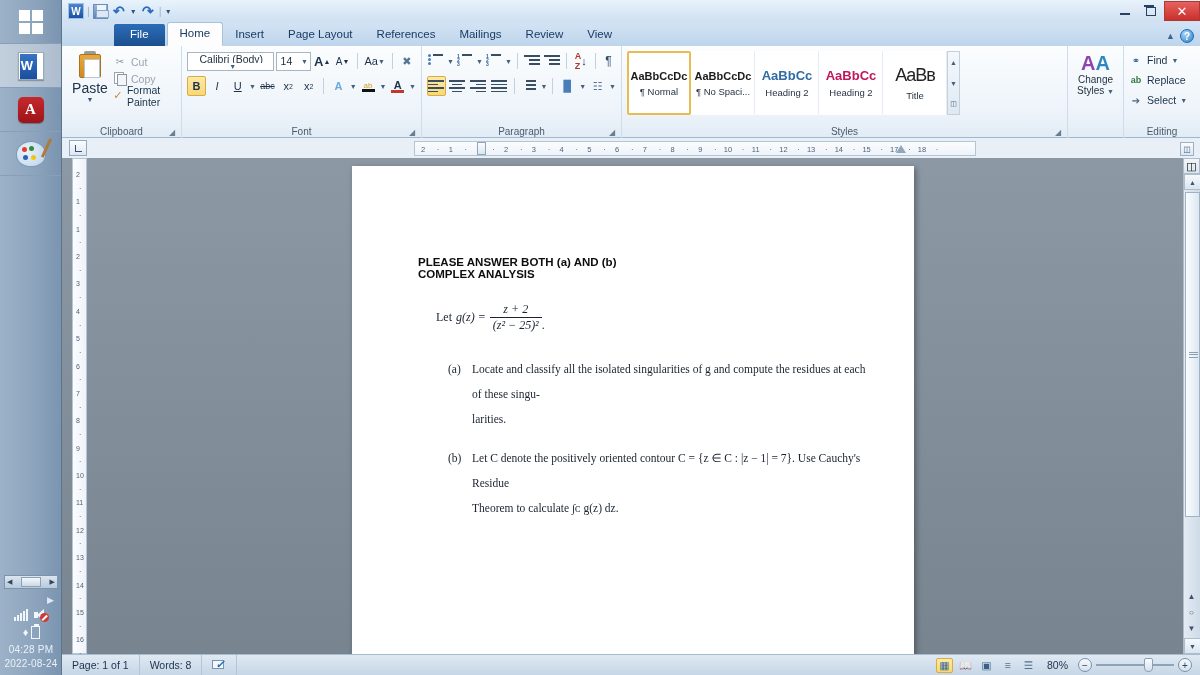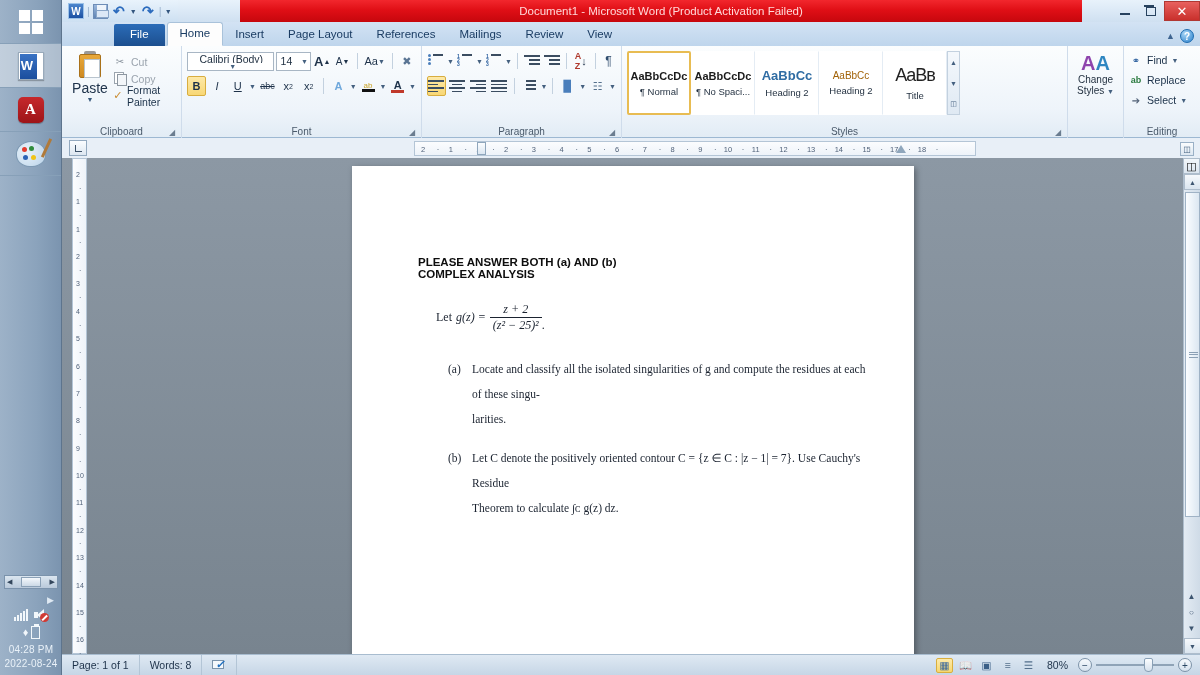--- a/index.html
+++ b/index.html
@@ -203,21 +203,21 @@
 
   
   .g-styles { flex:1; min-width:0; }
   .gallery { display:flex; align-items:stretch; height:64px; margin-top:1px; }
   .style-item { width:64px; border:1px solid transparent; display:flex; flex-direction:column;
      align-items:center; justify-content:center; background:#fff; border-right:1px solid #e4ecf4;}
   .style-item.sel { border:2px solid #e8bc52; border-radius:2px; }
   .style-prev { font-size:11px; color:#1b1b1b; white-space:nowrap; overflow:hidden; width:60px; text-align:center; font-weight:bold;}
   .style-prev.p-nospace{font-weight:bold;}
   .style-prev.p-h1{color:#2f6ca3;font-size:13px;font-weight:bold;}
-  .style-prev.p-h2{color:#a16207;font-size:10px;font-weight:normal;}
+  .style-prev.p-h2{color:#be185d;font-size:13px;font-weight:bold;}
   .style-prev.p-title{color:#222;font-size:18px;font-weight:normal;letter-spacing:-1px;}
   .style-prev.p-sub{color:#7ba7cf;font-size:11px;font-style:italic;}
   .style-name { font-size:9.5px; color:#1f2d3d; margin-top:4px; white-space:nowrap;}
   .gal-scroll { width:13px; display:flex; flex-direction:column; justify-content:space-between;
      border:1px solid #c3d1df; background:linear-gradient(180deg,#f4f8fc,#dfe9f3); }
   .gs { height:20px; display:flex;align-items:center;justify-content:center;font-size:7px;color:#44607f;}
 
   
   .g-cs { width:56px; text-align:center; }
   .csA { font-size:20px; line-height:22px; margin-top:2px; font-weight:bold;
@@ -353,23 +353,20 @@
     <div id="titlebar">
       <div id="qat">
         <span class="qat-ico qat-word">W</span>
         <span class="qat-sep">|</span>
         <span class="qat-save"></span>
         <span class="qat-ico qat-undo">↶</span>
         <span class="qat-caret">▼</span>
         <span class="qat-ico qat-redo">↷</span>
         <span class="qat-sep">|</span>
         <span class="qat-caret">▼</span>
-      </div>
-      <div id="title-red">
-        <span class="t">Document1  -  Microsoft Word (Product Activation Failed)</span>
       </div>
       <div id="wincontrols">
         <div class="wc min">
             <span></span>
           </div>
         <div class="wc max">
             <span></span>
           </div>
         <div class="wc close">✕</div>
       </div>

